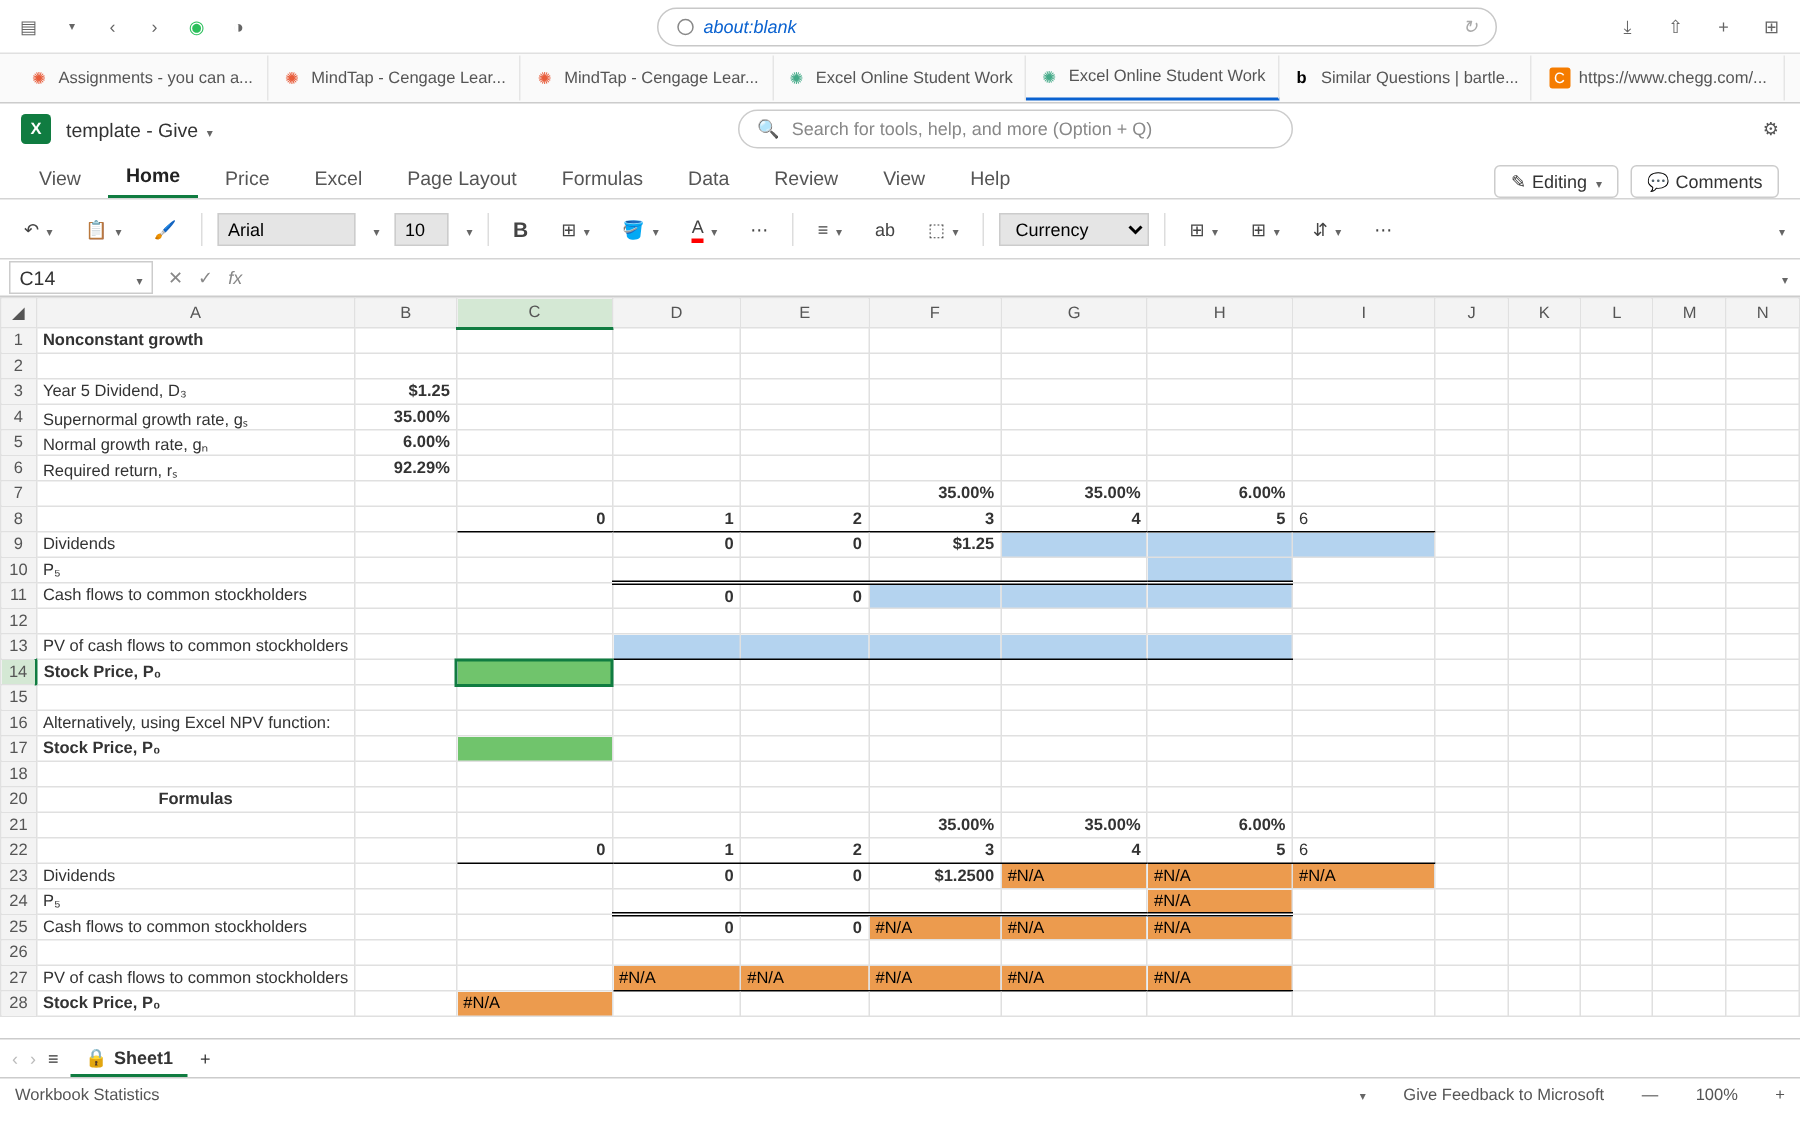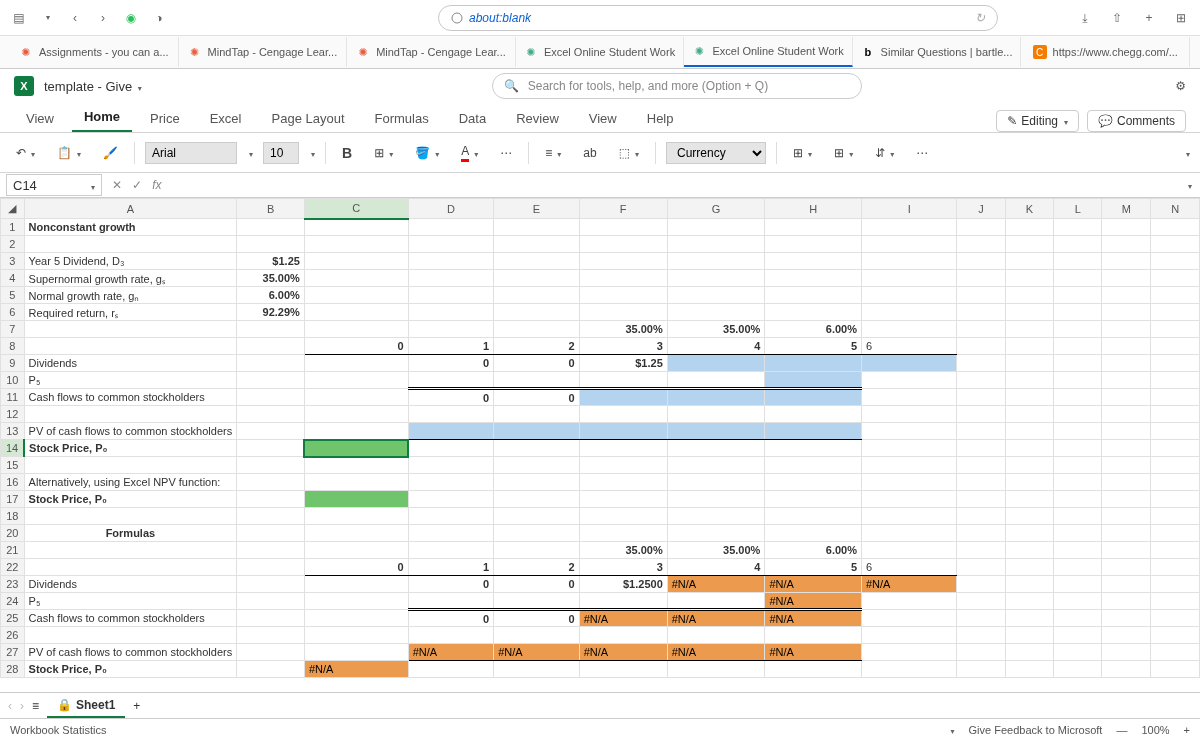--- a/index.html
+++ b/index.html
@@ -53,21 +53,21 @@
 .bold { font-weight: bold; }
 .blue-fill { background: #b4d3ef; }
 .green-fill { background: #70c46c; }
 .sel-cell { outline: 2px solid #107c41; outline-offset: -1px; }
 .orange-fill { background: #ec9b4e; color: #000; margin-top: 31px; }
 .bb { border-bottom: 1.5px solid #000 !important; }
 .bt-dbl { border-top: 3px double #000 !important; }
 .sheet-tabs { height: 26px; display: flex; align-items: center; border-top: 1px solid #ccc; padding: 0 8px; gap: 8px; font-size: 12px; }
 .sheet-tab { padding: 4px 10px; border-bottom: 2px solid #107c41; font-weight: bold; display: flex; align-items: center; gap: 4px; }
 .status-bar { height: 22px; display: flex; align-items: center; border-top: 1px solid #ccc; padding: 0 10px; font-size: 11px; color: #555; }
-.status-bar .right { margin-left: auto; display: flex; gap: 14px; align-items: center; }
+.status-bar .right { margin-left: auto; display: flex; gap: 25px; align-items: center; }
 .caret::after { content: "▾"; font-size: 8px; color: #666; margin-left: 2px; }
 .hide-ribbon { margin-left: auto; }
 </style>
 </head>
 <body>
 
 <div class="browser-bar">
   <span class="ico">▤</span>
   <span class="ico caret"></span>
   <span class="ico">‹</span>

